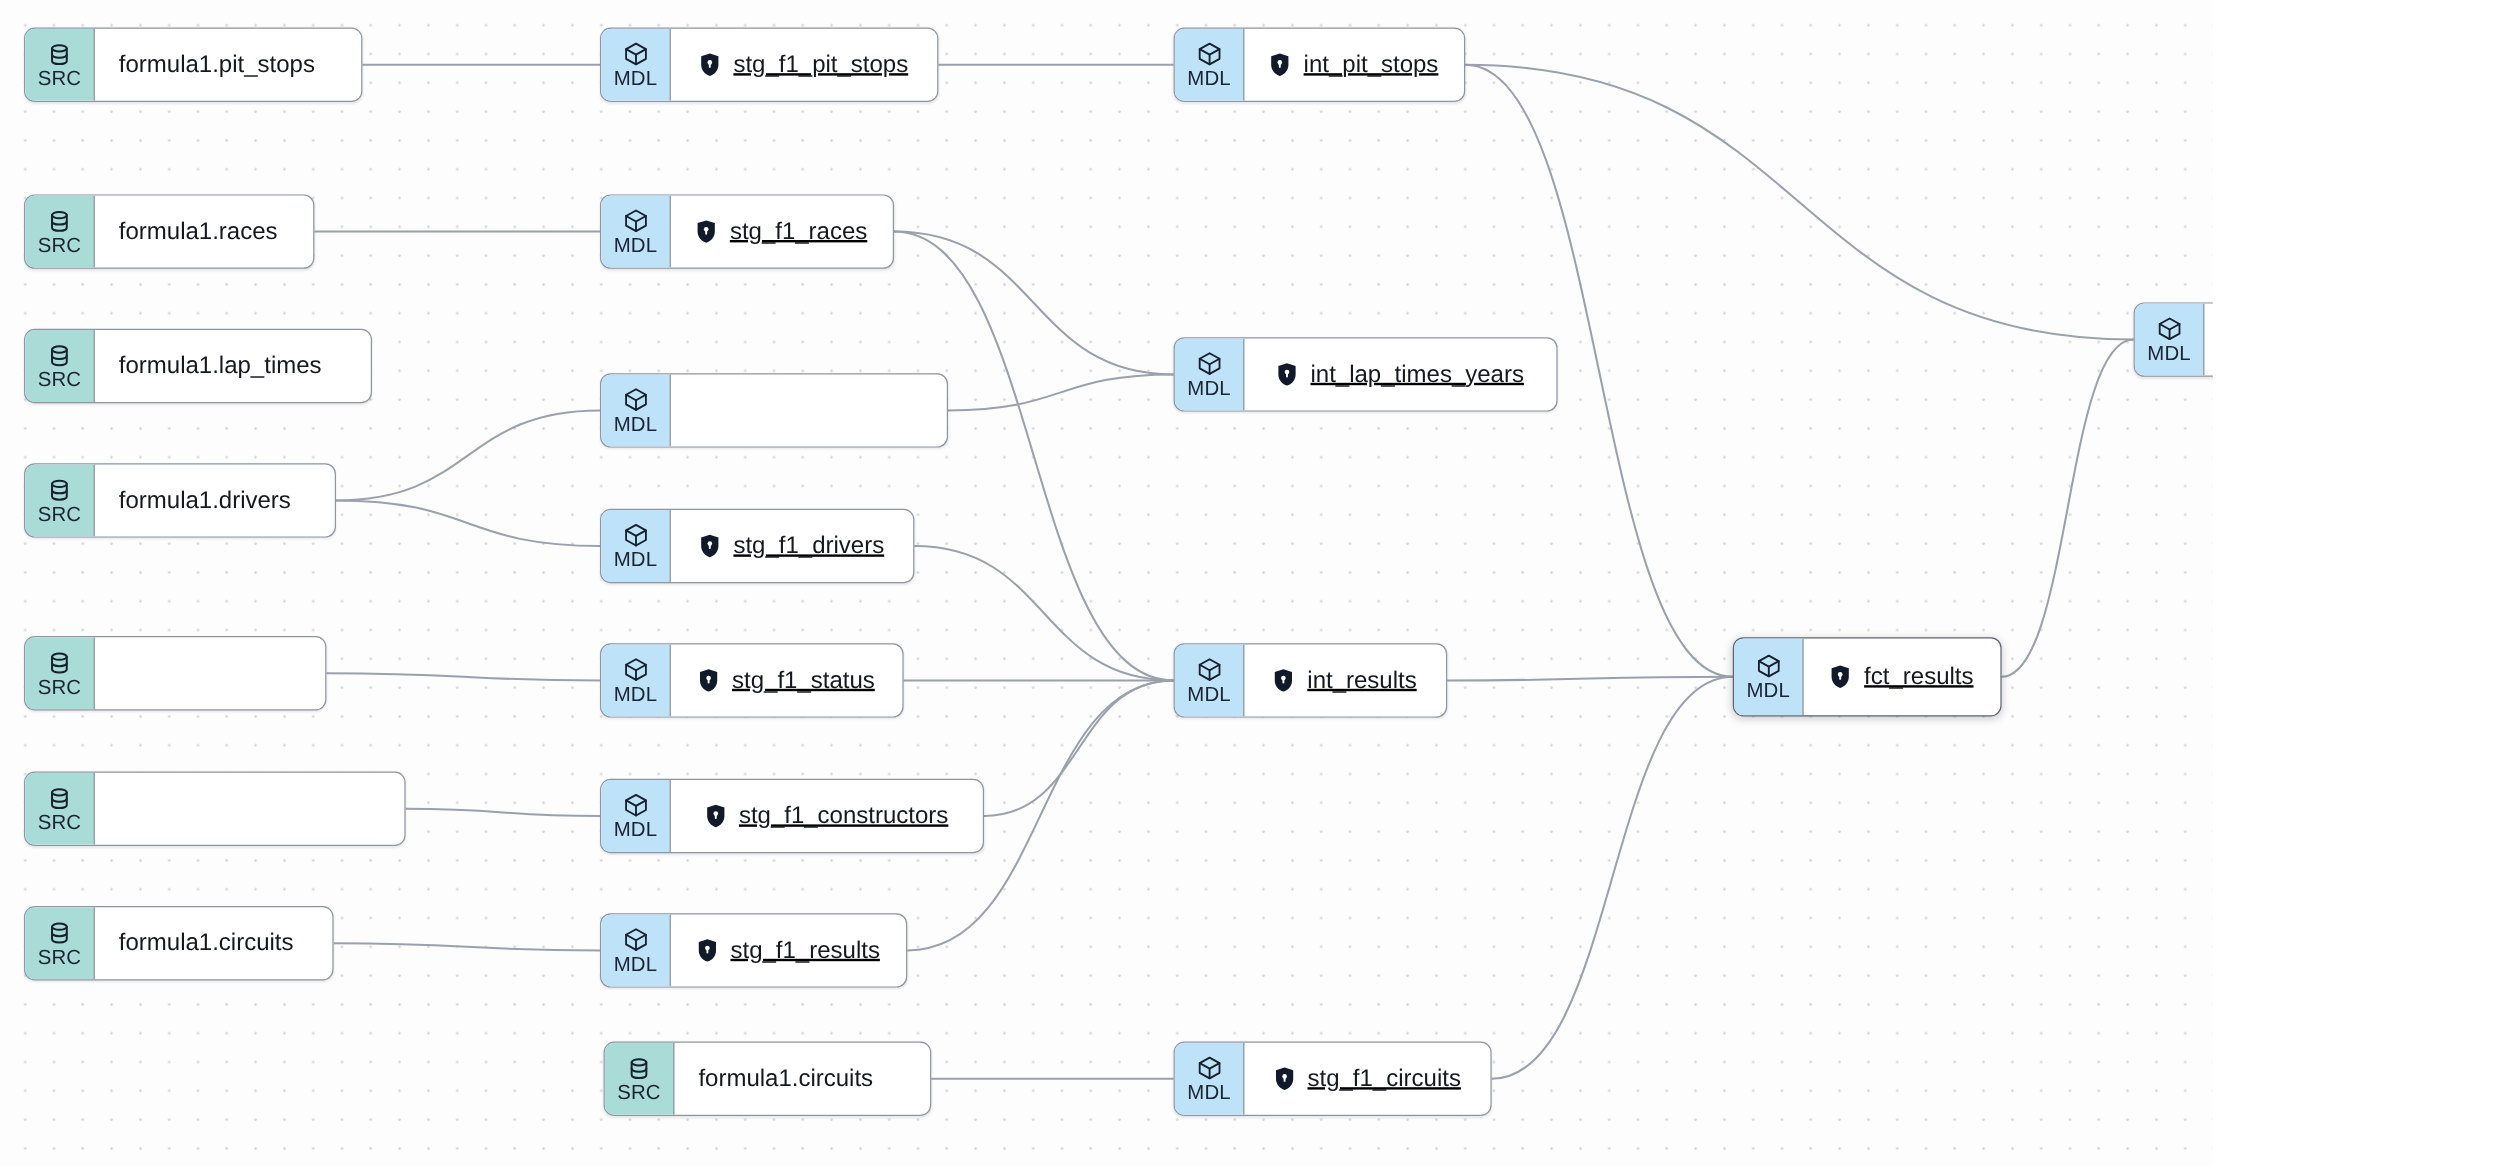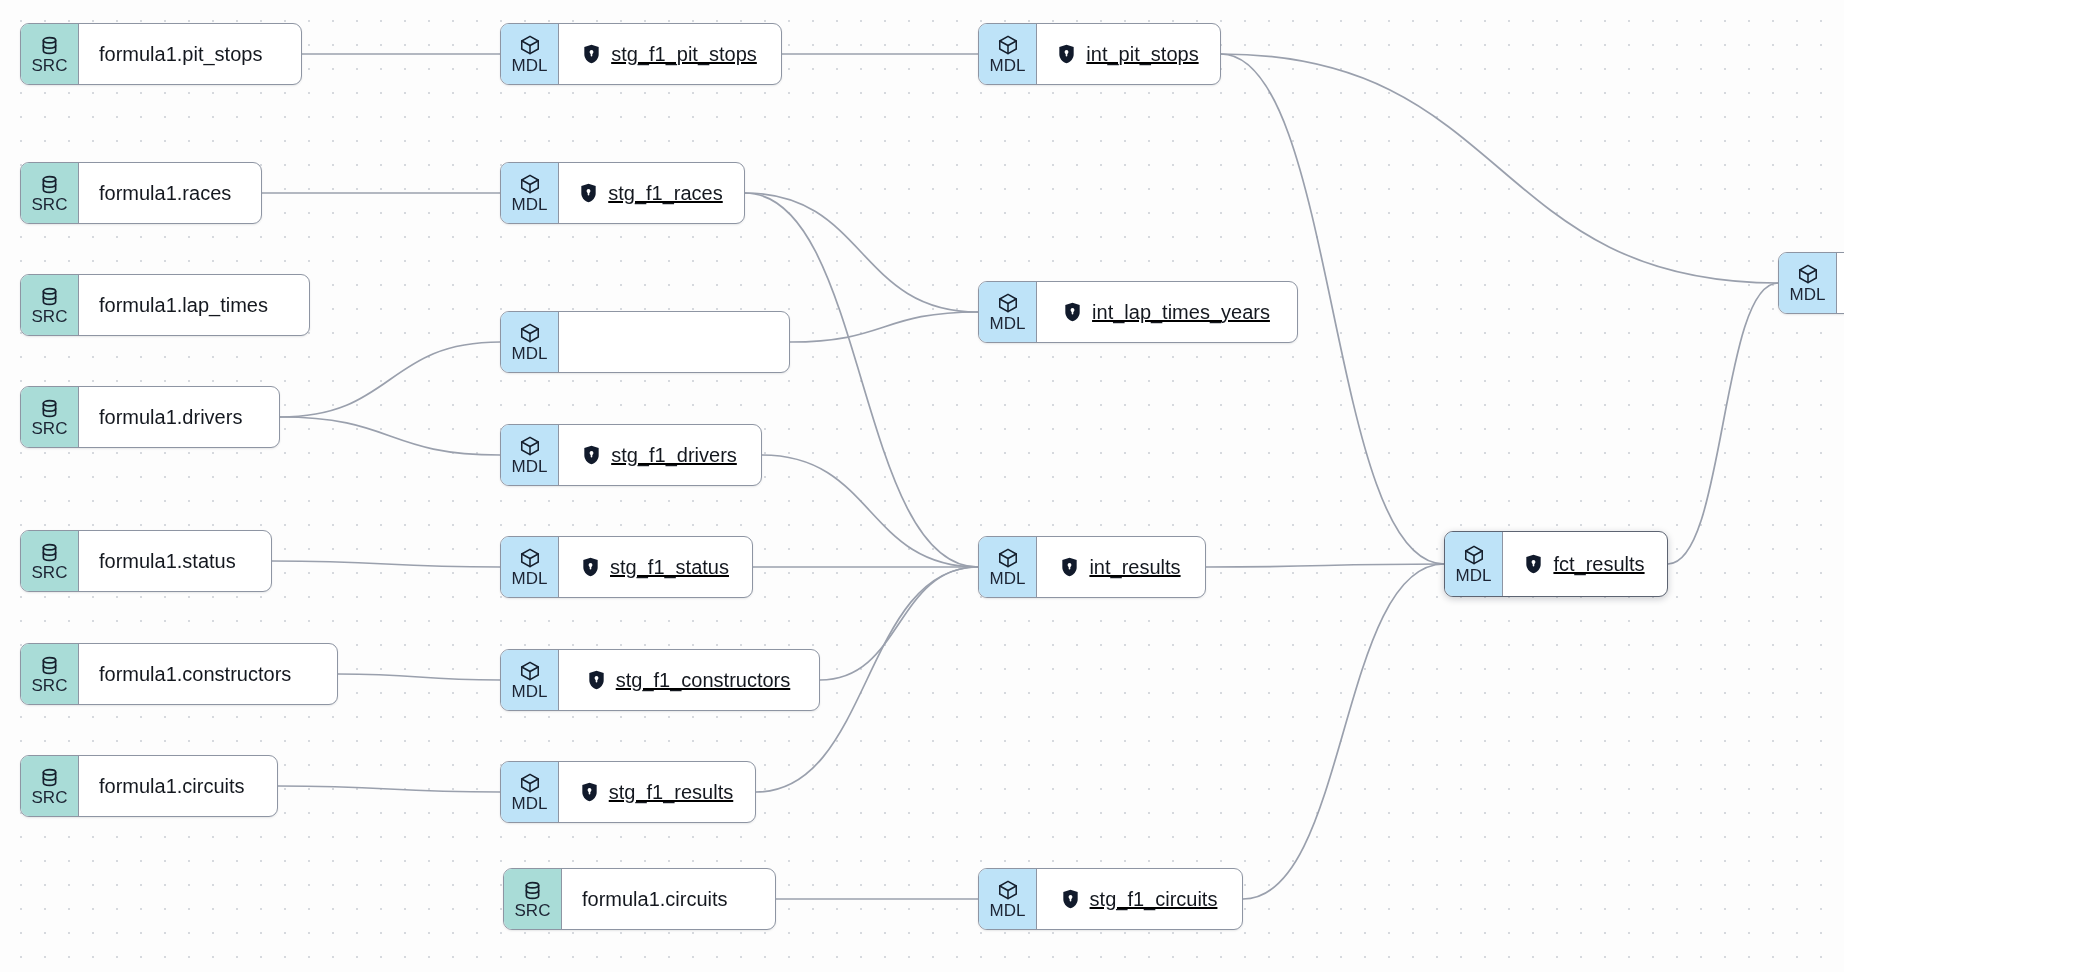--- a/index.html
+++ b/index.html
@@ -143,35 +143,29 @@
       </div>
       <div class="node" style="left: 20px; top: 530px; width: 252px; height: 62px;">
         <div class="badge src">
           <svg class="glyph" width="21" height="21" viewBox="0 0 24 24" fill="none" stroke="#16202e" stroke-width="1.9" stroke-linecap="round" stroke-linejoin="round">
             <ellipse cx="12" cy="6" rx="7" ry="3"></ellipse>
             <path d="M5 6v12c0 1.7 3.1 3 7 3s7-1.3 7-3V6"></path>
             <path d="M5 12c0 1.7 3.1 3 7 3s7-1.3 7-3"></path>
           </svg>
           <span class="code">SRC</span>
         </div>
-        <div class="body">
-          <span class="label">formula1.status</span>
-        </div>
       </div>
       <div class="node" style="left: 20px; top: 643px; width: 318px; height: 62px;">
         <div class="badge src">
           <svg class="glyph" width="21" height="21" viewBox="0 0 24 24" fill="none" stroke="#16202e" stroke-width="1.9" stroke-linecap="round" stroke-linejoin="round">
             <ellipse cx="12" cy="6" rx="7" ry="3"></ellipse>
             <path d="M5 6v12c0 1.7 3.1 3 7 3s7-1.3 7-3V6"></path>
             <path d="M5 12c0 1.7 3.1 3 7 3s7-1.3 7-3"></path>
           </svg>
           <span class="code">SRC</span>
-        </div>
-        <div class="body">
-          <span class="label">formula1.constructors</span>
         </div>
       </div>
       <div class="node" style="left: 20px; top: 755px; width: 258px; height: 62px;">
         <div class="badge src">
           <svg class="glyph" width="21" height="21" viewBox="0 0 24 24" fill="none" stroke="#16202e" stroke-width="1.9" stroke-linecap="round" stroke-linejoin="round">
             <ellipse cx="12" cy="6" rx="7" ry="3"></ellipse>
             <path d="M5 6v12c0 1.7 3.1 3 7 3s7-1.3 7-3V6"></path>
             <path d="M5 12c0 1.7 3.1 3 7 3s7-1.3 7-3"></path>
           </svg>
           <span class="code">SRC</span>

